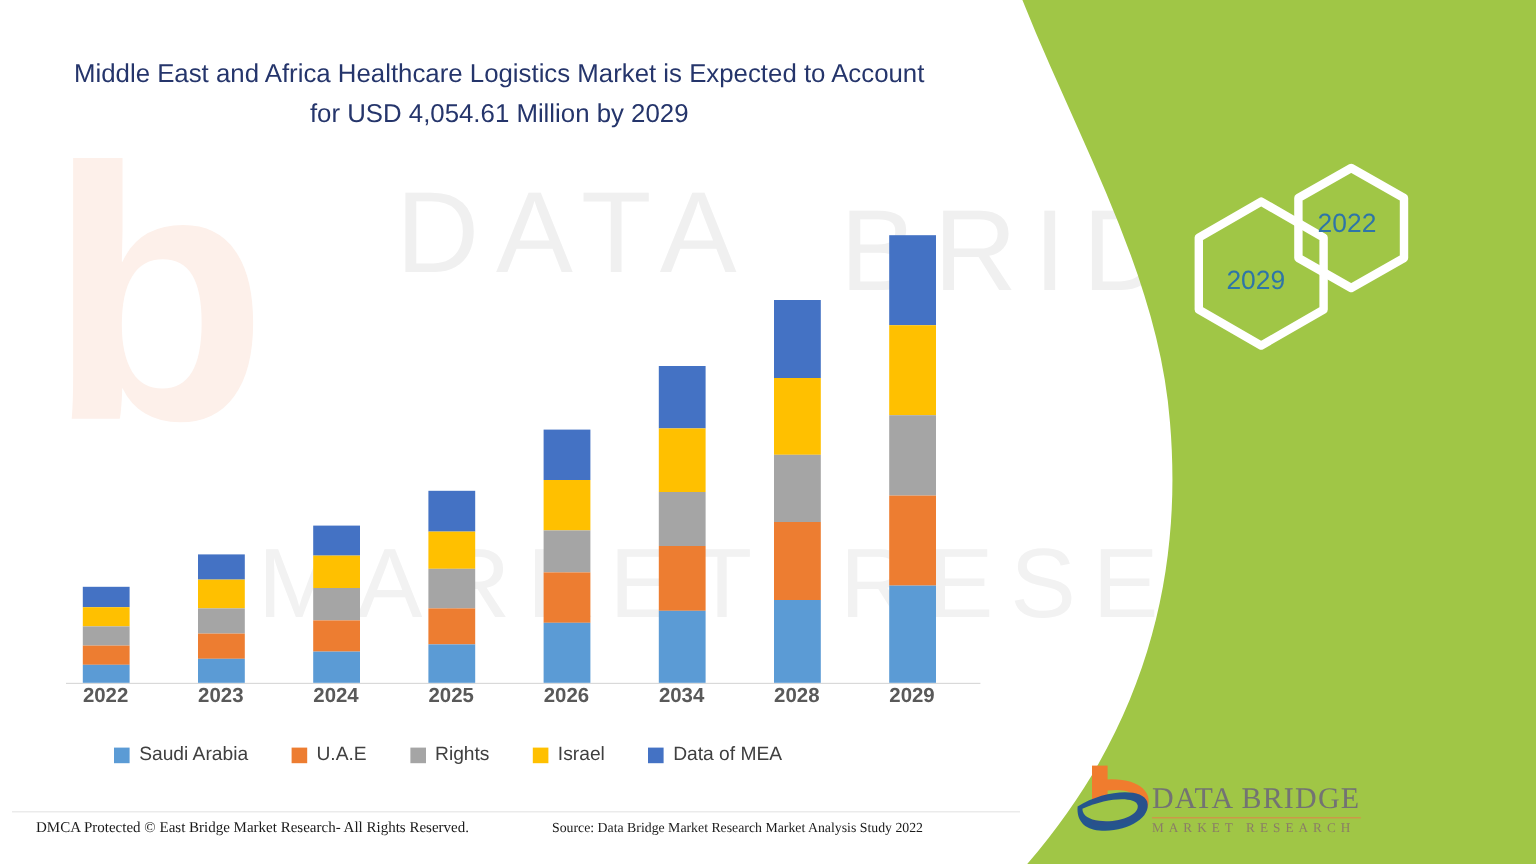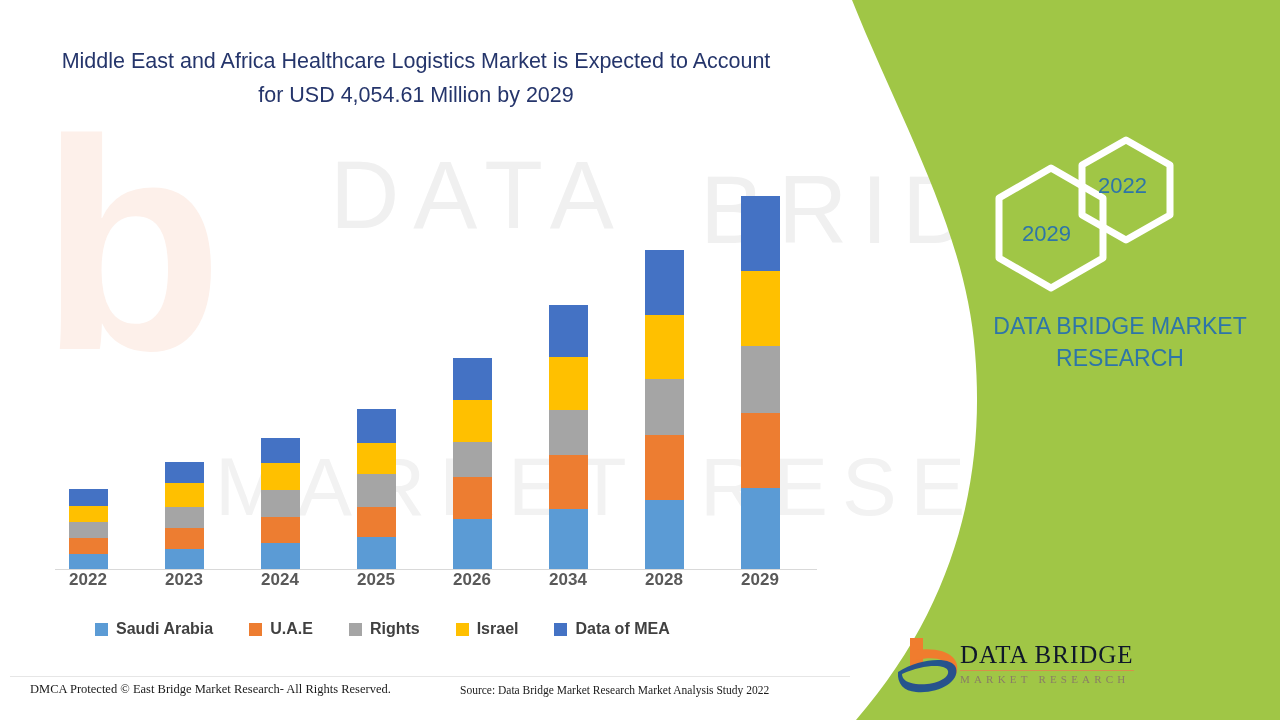--- a/index.html
+++ b/index.html
@@ -92,24 +92,25 @@
   }
   .logo-text {
     position: absolute;
     left: 960px; top: 641px;
     z-index: 4;
     font-family: "Liberation Serif", serif;
   }
   .logo-main {
     font-size: 25px;
     letter-spacing: 1px;
-    color: #0f172a;
+    color: #737373;
     display: block;
     border-bottom: 1px solid #d88e4a;
     padding-bottom: 1px;
+    margin-top: 11px;
   }
   .logo-sub {
     font-size: 11px;
     letter-spacing: 4.2px;
     color: #8a7d66;
     display: block;
     margin-top: 2px;
   }
 
   
@@ -188,21 +189,21 @@
     margin-right: 36px;
   }
   .legend-swatch {
     width: 13px; height: 13px;
     margin-right: 8px;
     display: inline-block;
   }
   .legend-text {
     color: #404040;
     font-size: 16px;
-    font-weight: 700;
+    font-weight: 400;
     white-space: nowrap;
   }
 
   .footer {
     position: absolute;
     left: 0; top: 676px;
     width: 860px; height: 40px;
     z-index: 2;
     font-family: "Liberation Serif", serif;
     color: #1a1a1a;
@@ -356,21 +357,20 @@
     <g>
       <polygon points="1051,168 1103,198 1103,258 1051,288 999,258 999,198" fill="none" stroke="#ffffff" stroke-width="7" stroke-linejoin="round"></polygon>
     </g>
     <g>
       <polygon points="1126,140 1170,165 1170,215 1126,240 1082,215 1082,165" fill="none" stroke="#ffffff" stroke-width="7" stroke-linejoin="round"></polygon>
     </g>
   </svg>
 
   <div class="hex-label hex-2029-label">2029</div>
   <div class="hex-label hex-2022-label">2022</div>
-  <div class="brand-name">DATA BRIDGE MARKET RESEARCH</div>
 
   <svg class="logo" viewBox="0 0 220 70">
     <path d="M20 8 L20 58 L33 58 L33 8 Z" fill="#f07c2e"></path>
     <path d="M26 20 C58 16, 72 30, 66 44 C62 54, 48 58, 34 56 L34 45
              C44 46, 53 44, 55 37 C57 29, 44 26, 26 30 Z" fill="#f07c2e"></path>
     <path d="M8 42 C30 28, 62 26, 66 38 C70 52, 48 64, 26 62 C14 61, 7 54, 8 42 Z" fill="#1d4f91" opacity="0.95"></path>
     <path d="M12 44 C34 34, 56 34, 58 41 C60 49, 42 56, 26 54 C18 53, 12 50, 12 44 Z" fill="#a0c646"></path>
   </svg>
   <div class="logo-text">
     <span class="logo-main">DATA BRIDGE</span>

